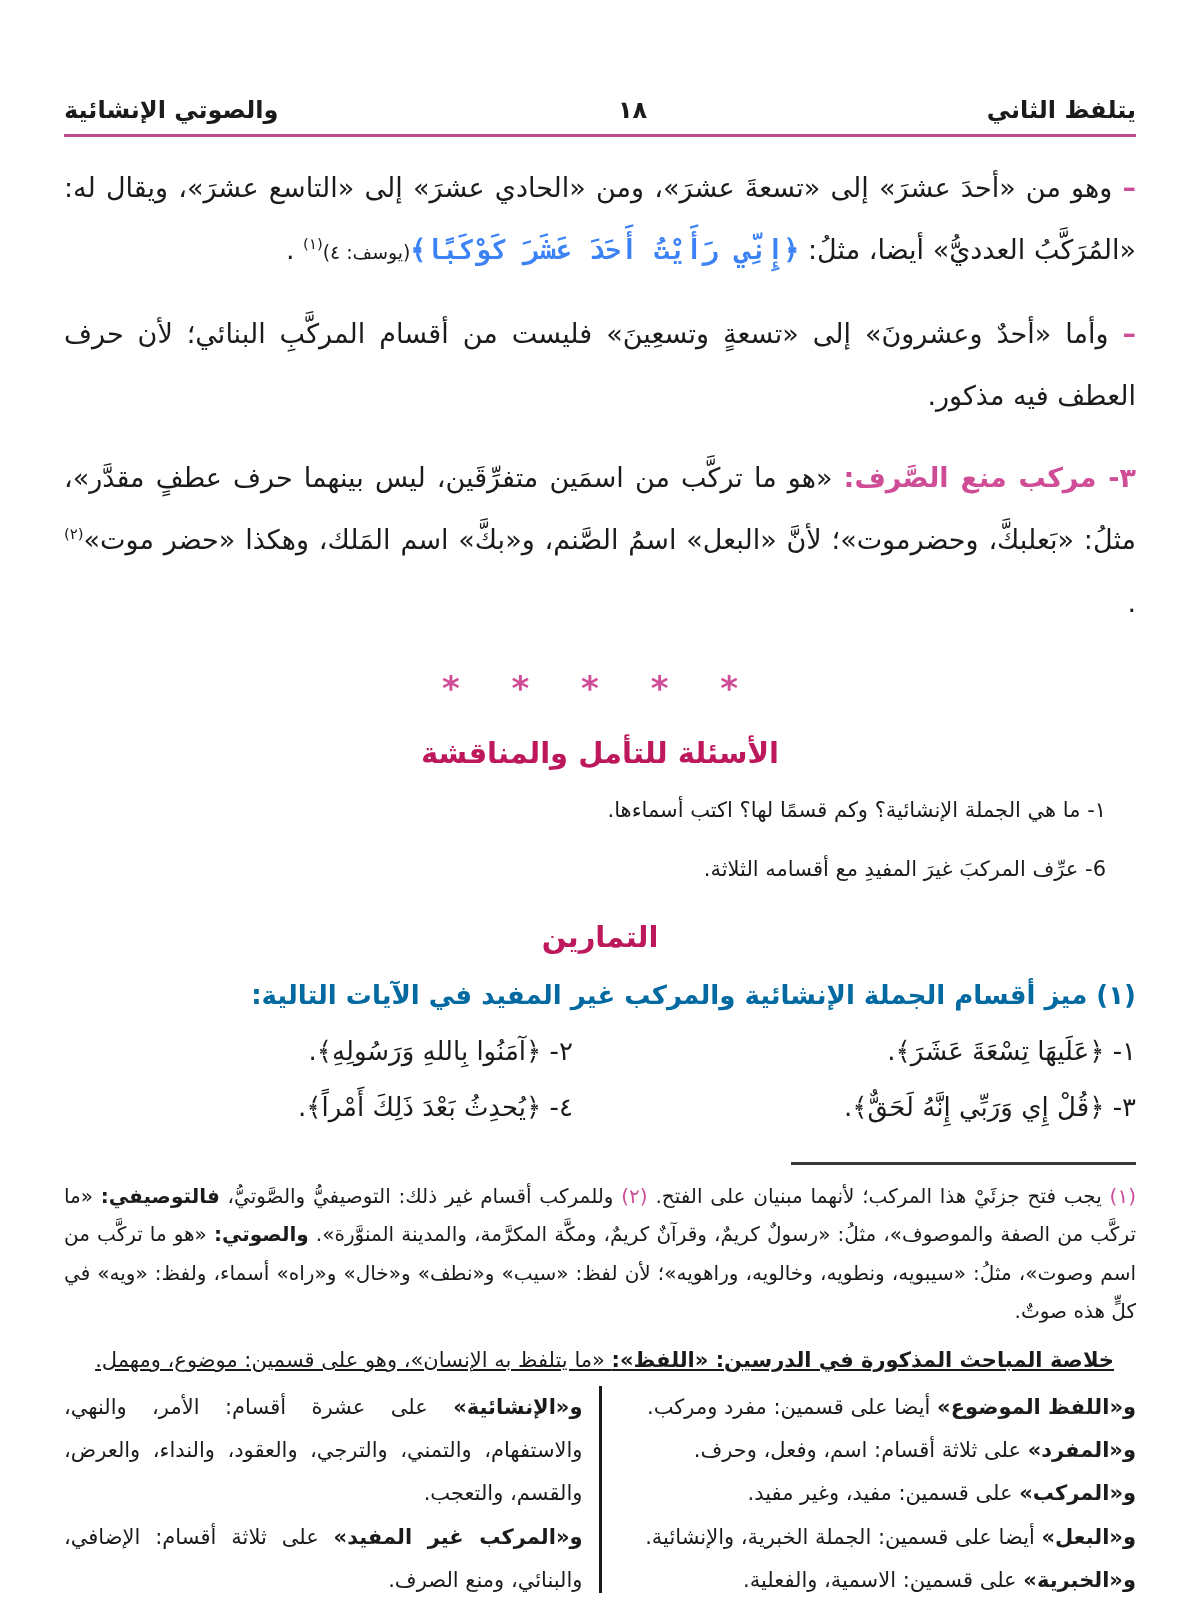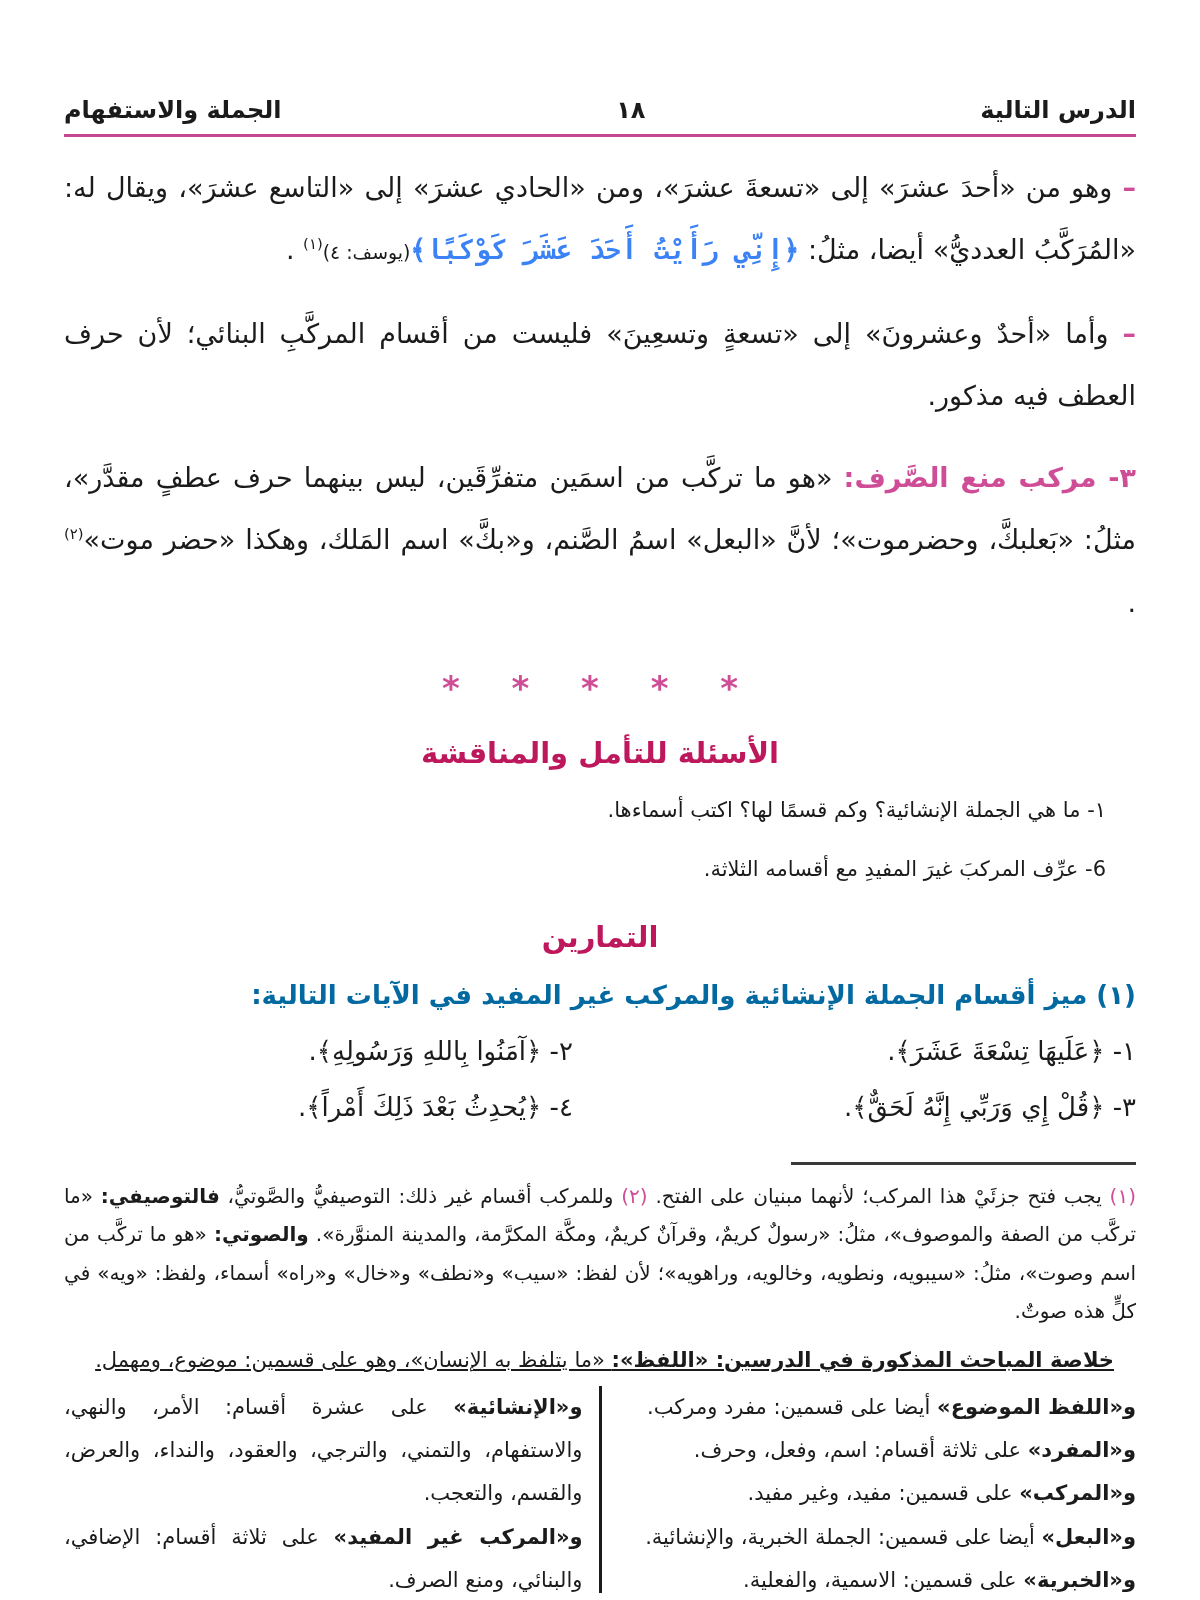--- a/index.html
+++ b/index.html
@@ -49,23 +49,23 @@
             margin:6px 0 0 0;}
   .sum-divider{background:#1b1b1b;width:3px;height:96%;}
   .sum-col p{font-size:21px;line-height:2.05;text-align:justify;margin:0;}
 </style>
 </head>
 <body>
 
 <div class="page">
 
   <div class="hdr">
-    <span>الدرس التالية</span>
+    <span>يتلفظ الثاني</span>
     <span>١٨</span>
-    <span>الجملة والاستفهام</span>
+    <span>والصوتي الإنشائية</span>
   </div>
   <hr class="hdr-rule">
 
   <p class="body-par">
     <span class="pinkbold">–</span><span> وهو من «أحدَ عشرَ» إلى «تسعةَ عشرَ»، ومن «الحادي عشرَ» إلى «التاسع عشرَ»، ويقال له: «المُرَكَّبُ العدديُّ» أيضا، مثلُ: </span><span class="quran">﴿إِنِّي رَأَيْتُ أَحَدَ عَشَرَ كَوْكَبًا﴾</span><span class="ref">(يوسف: ٤)</span><sup>(١)</sup><span> .</span>
   </p>
 
   <p class="body-par">
     <span class="pinkbold">–</span><span> وأما «أحدٌ وعشرونَ» إلى «تسعةٍ وتسعِينَ» فليست من أقسام المركَّبِ البنائي؛ لأن حرف العطف فيه مذكور.</span>
   </p>

